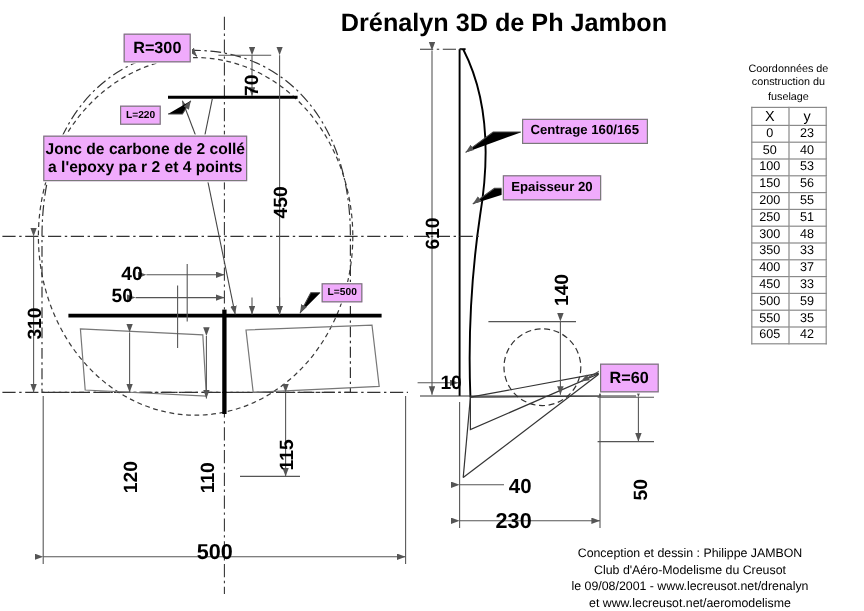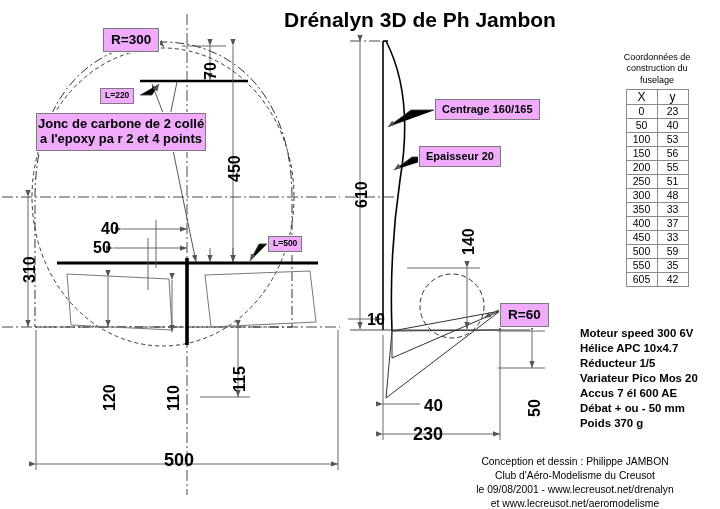--- a/index.html
+++ b/index.html
@@ -292,29 +292,20 @@
             <td>35</td>
           </tr>
           <tr>
             <td>605</td>
             <td>42</td>
           </tr>
         </tbody>
     </table>
   </div>
 
-  <div id="specs">
-      <div>Moteur speed 300 6V</div>
-      <div>Hélice APC 10x4.7</div>
-      <div>Réducteur 1/5</div>
-      <div>Variateur Pico Mos 20</div>
-      <div>Accus 7 él 600 AE</div>
-      <div>Débat + ou - 50 mm</div>
-      <div>Poids 370 g</div>
-    </div>
 
   <div id="credits">
       <div>Conception et dessin : Philippe JAMBON</div>
       <div>Club d'Aéro-Modelisme du Creusot</div>
       <div>le 09/08/2001 - www.lecreusot.net/drenalyn</div>
       <div>et  www.lecreusot.net/aeromodelisme</div>
     </div>
 
 </div>
 

